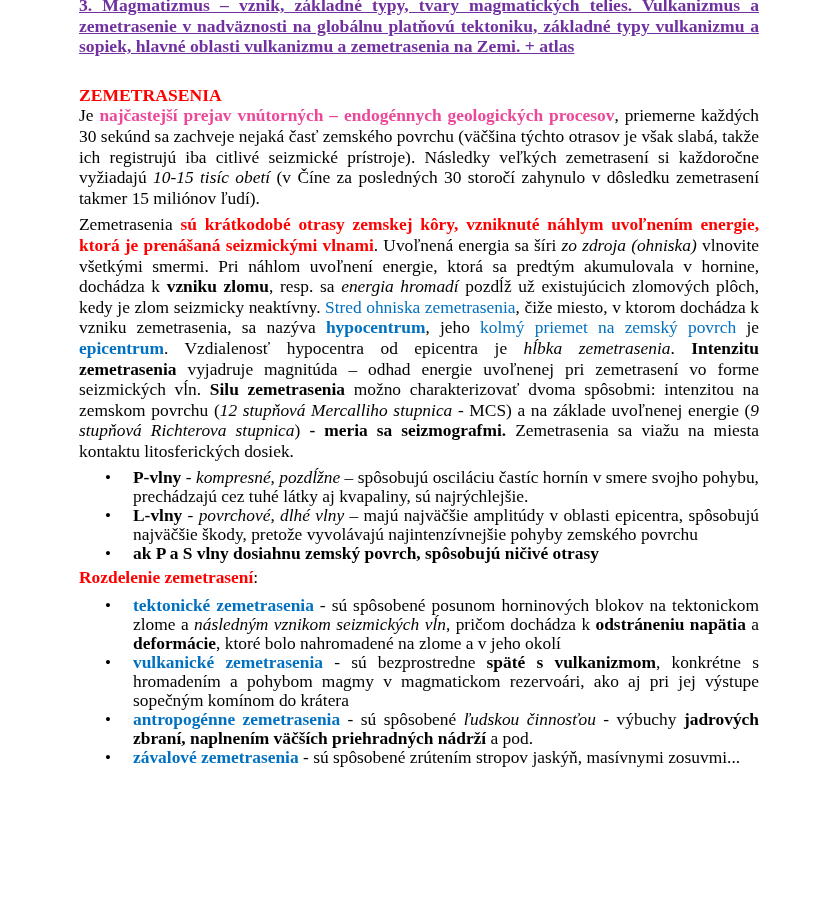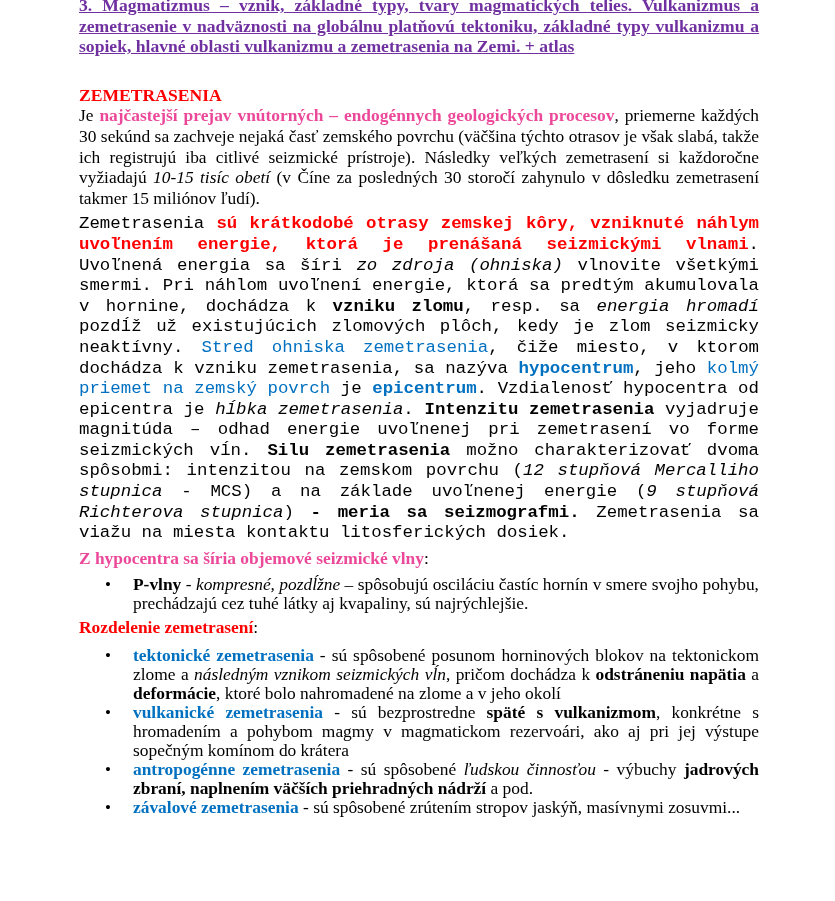--- a/index.html
+++ b/index.html
@@ -10,21 +10,21 @@
            text-align:justify; margin:0 0 28px 0; font-size:17.6px; }
   p { margin:0; line-height:20.6px; text-align:justify; }
   .h-red { color:#ff0000; font-weight:bold; font-size:17.6px; line-height:20.6px; margin-top:0; }
   .green { color:#ec4899; font-weight:bold; }
   .red { color:#ff0000; font-weight:bold; }
   .blue { color:#0070c0; }
   .blueb { color:#0070c0; font-weight:bold; }
   .b { font-weight:bold; }
   .i { font-style:italic;margin-top:9px; }
   .u { }
-  .mt6 { margin-top:6px;font-family:Liberation Mono, monospace; }
+  .mt6 { margin-top:6px; }
   .mt4 { margin-top:4px; }
   ul { margin:0; padding:0; list-style:none; }
   ul li { position:relative; padding-left:54px; line-height:19px; text-align:justify; }
   ul li::before { content:"•"; position:absolute; left:26px; top:0; font-size:17px; }
   .list1 { margin-top:7px; }
   .list2 { margin-top:8px; }
 </style>
 </head>
 <body>
 
@@ -35,24 +35,25 @@
     <span>zemetrasenie v nadväznosti na globálnu platňovú tektoniku, základné typy vulkanizmu a</span>
     <span>sopiek, hlavné oblasti vulkanizmu a zemetrasenia na Zemi. + atlas</span>
   </div>
 
   <p class="h-red">ZEMETRASENIA</p>
 
   <p><span>Je </span><span class="green">najčastejší prejav vnútorných – endogénnych geologických procesov</span><span>, priemerne každých 30 sekúnd sa zachveje nejaká časť zemského povrchu (väčšina týchto otrasov je však slabá, takže ich registrujú iba citlivé seizmické prístroje). Následky veľkých zemetrasení si každoročne vyžiadajú </span><span class="i">10-15 tisíc obetí</span><span> (v Číne za posledných 30 storočí zahynulo v dôsledku zemetrasení takmer 15 miliónov ľudí).</span></p>
 
   <p class="mt6"><span>Zemetrasenia </span><span class="red">sú krátkodobé otrasy zemskej kôry, vzniknuté náhlym uvoľnením energie, ktorá je prenášaná seizmickými vlnami</span><span>. Uvoľnená energia sa šíri </span><span class="i">zo zdroja (ohniska)</span><span> vlnovite všetkými smermi. Pri náhlom uvoľnení energie, ktorá sa predtým akumulovala v hornine, dochádza k </span><span class="b">vzniku zlomu</span><span>, resp. sa </span><span class="i">energia hromadí</span><span> pozdĺž už existujúcich zlomových plôch, kedy je zlom seizmicky neaktívny. </span><span class="blue">Stred ohniska zemetrasenia</span><span>, čiže miesto, v ktorom dochádza k vzniku zemetrasenia, sa nazýva </span><span class="blueb">hypocentrum</span><span>, jeho </span><span class="blue">kolmý priemet na zemský povrch</span><span> je </span><span class="blueb">epicentrum</span><span>. Vzdialenosť hypocentra od epicentra je </span><span class="i">hĺbka zemetrasenia</span><span>. </span><span class="b">Intenzitu zemetrasenia</span><span> vyjadruje magnitúda – odhad energie uvoľnenej pri zemetrasení vo forme seizmických vĺn. </span><span class="b">Silu zemetrasenia</span><span> možno charakterizovať dvoma spôsobmi: intenzitou na zemskom povrchu (</span><span class="i">12 stupňová Mercalliho stupnica</span><span> - MCS) a na základe uvoľnenej energie (</span><span class="i">9 stupňová Richterova stupnica</span><span>) </span><span class="b">- meria sa seizmografmi.</span><span> Zemetrasenia sa viažu na miesta kontaktu litosferických dosiek.</span></p>
 
-  <p class="mt4"><span class="green">Z hypocentra sa šíria objemové seizmické vlny</span><span>:</span></p>
 
   <ul class="list1">
     <li><span class="b">P-vlny</span><span> - </span><span class="i">kompresné, pozdĺžne</span><span> – spôsobujú osciláciu častíc hornín v smere svojho pohybu, prechádzajú cez tuhé látky aj kvapaliny, sú najrýchlejšie.</span></li>
+    <li><span class="b">L-vlny</span><span> - </span><span class="i">povrchové, dlhé vlny</span><span> – majú najväčšie amplitúdy v oblasti epicentra, spôsobujú najväčšie škody, pretože vyvolávajú najintenzívnejšie pohyby zemského povrchu</span></li>
+    <li><span class="b">ak P a S vlny dosiahnu zemský povrch, spôsobujú ničivé otrasy</span></li>
   </ul>
 
   <p class="mt4"><span class="red">Rozdelenie zemetrasení</span><span>:</span></p>
 
 
   <ul class="list2">
     <li><span class="blueb">tektonické zemetrasenia</span><span> - sú spôsobené </span><span class="u">posunom horninových blokov</span><span> na tektonickom zlome a </span><span class="i">následným vznikom seizmických vĺn</span><span>, pričom dochádza k </span><span class="b">odstráneniu napätia</span><span> a </span><span class="b">deformácie</span><span>, ktoré bolo nahromadené na zlome a v jeho okolí</span></li>
     <li><span class="blueb">vulkanické zemetrasenia</span><span> - sú bezprostredne </span><span class="b">späté s vulkanizmom</span><span>, konkrétne s hromadením a pohybom magmy v magmatickom rezervoári, ako aj pri jej výstupe sopečným komínom do krátera</span></li>
     <li><span class="blueb">antropogénne zemetrasenia</span><span> - sú spôsobené </span><span class="i">ľudskou činnosťou</span><span> - výbuchy </span><span class="b">jadrových zbraní,  naplnením väčších priehradných nádrží</span><span> a pod.</span></li>
     <li><span class="blueb">závalové zemetrasenia</span><span> - sú spôsobené zrútením stropov jaskýň, masívnymi zosuvmi...</span></li>

